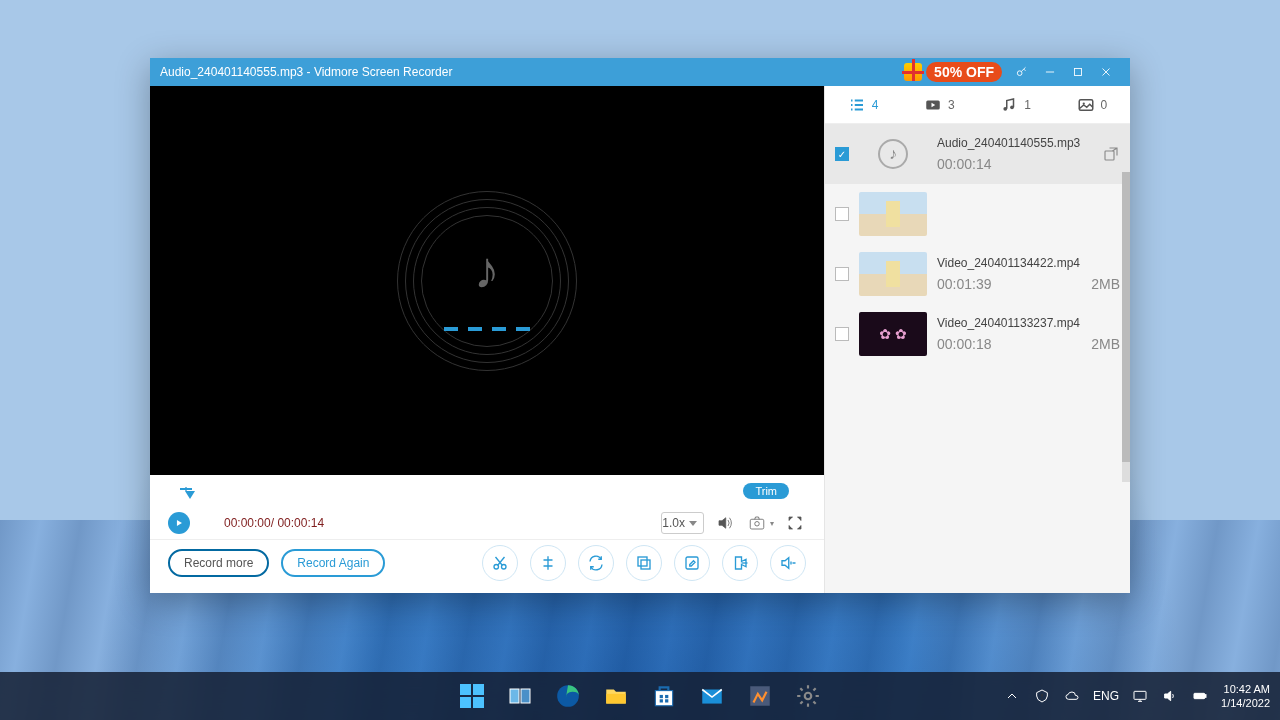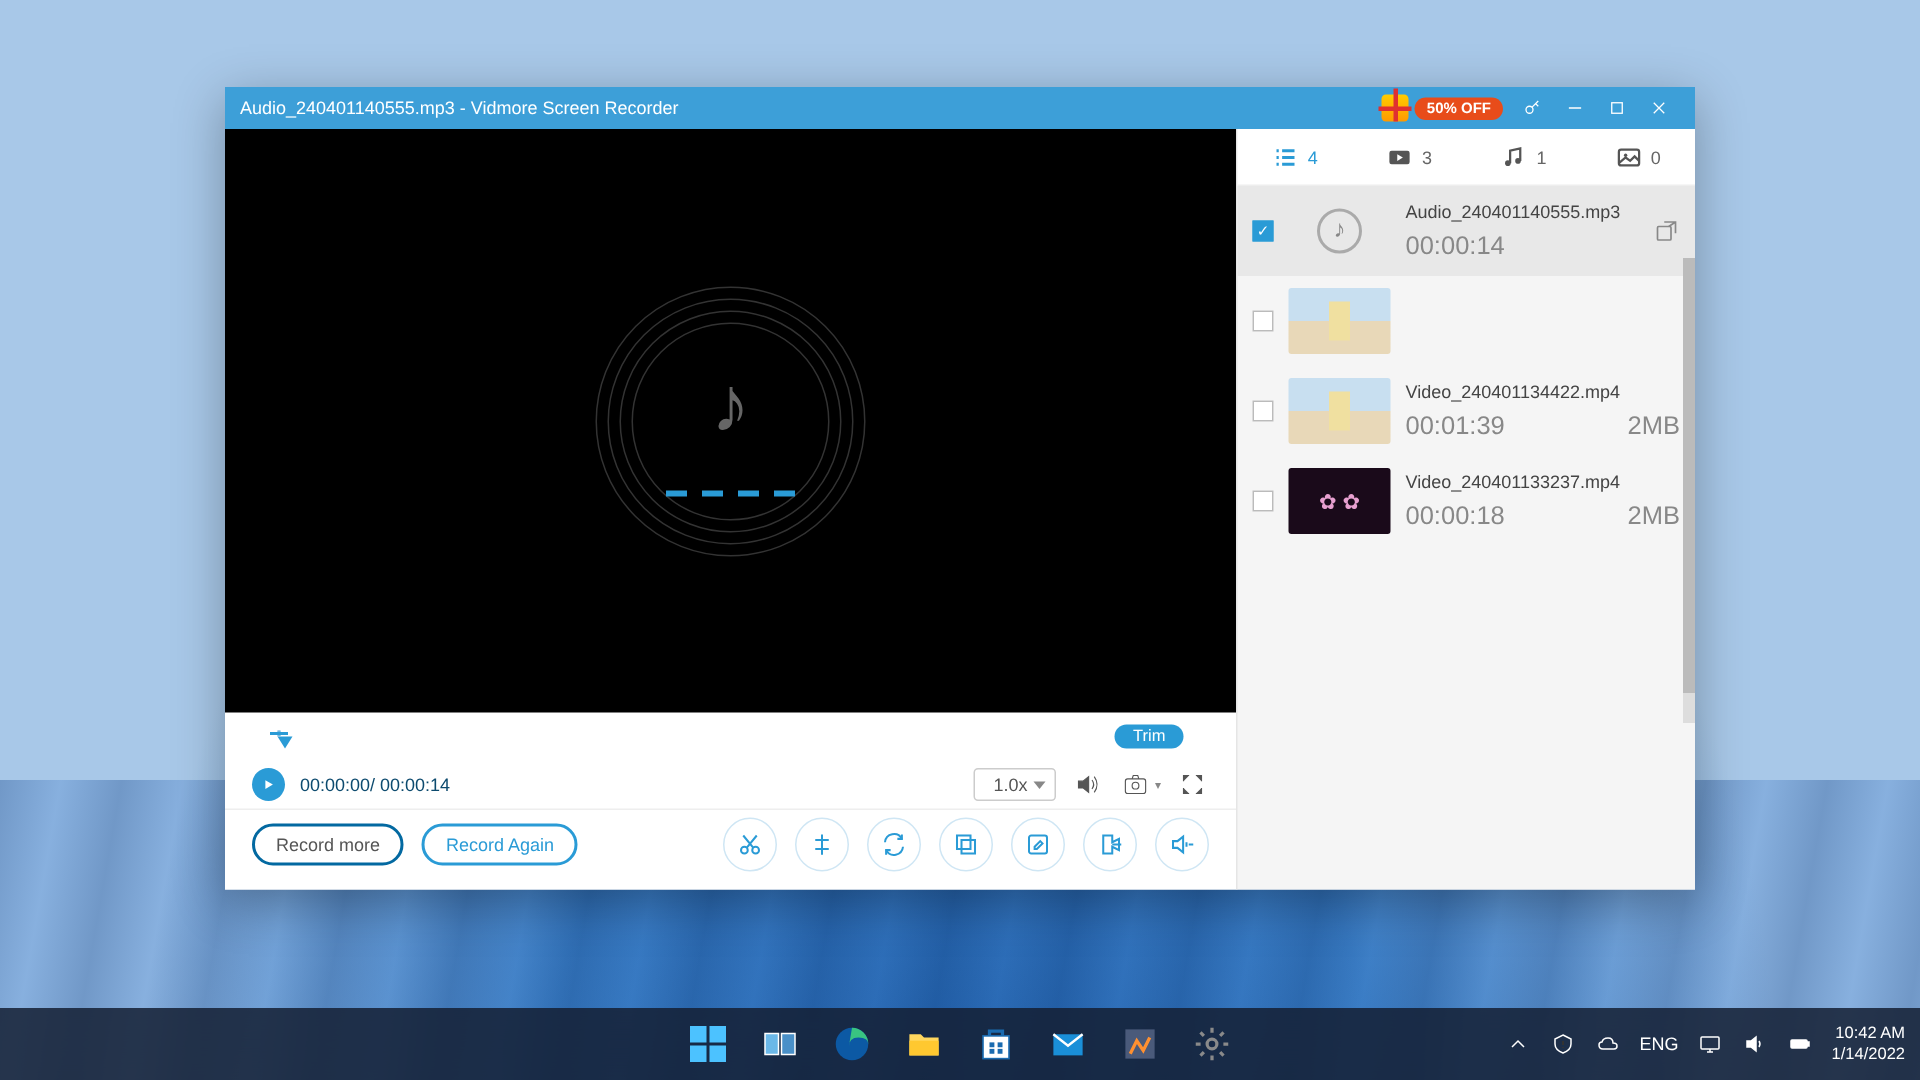--- a/index.html
+++ b/index.html
@@ -9,21 +9,21 @@
   .desktop-bg::before { content: ""; position: absolute; bottom: 0; left: 0; right: 0; height: 200px; background: repeating-linear-gradient(100deg, rgba(30,80,150,0.4) 0px, rgba(60,120,200,0.3) 40px, rgba(30,80,150,0.4) 80px); }
   
   .window { position: absolute; left: 150px; top: 58px; width: 980px; height: 535px; background: #fff; box-shadow: 0 8px 32px rgba(0,0,0,0.3); display: flex; flex-direction: column; }
   
   .titlebar { height: 28px; background: #3d9fd8; display: flex; align-items: center; padding: 0 10px; color: #fff; font-size: 12px; }
   .titlebar .title-text { flex: 1; }
   .promo { display: flex; align-items: center; margin-right: 6px; }
   .gift { width: 18px; height: 18px; background: linear-gradient(#ffcc00,#ff9900); border-radius: 3px; position: relative; margin-right: 4px; }
   .gift::before { content: ""; position: absolute; left: 45%; top: -4px; width: 3px; height: 22px; background: #e03030; }
   .gift::after { content: ""; position: absolute; top: 45%; left: -2px; width: 22px; height: 3px; background: #e03030; }
-  .off-badge { background: #e84c1a; color: #fff; font-size: 10px; font-weight: bold; padding: 2px 8px; border-radius: 10px; }
+  .off-badge { background: #e84c1a; color: #fff; font-size: 14px; font-weight: bold; padding: 2px 8px; border-radius: 10px; }
   .tb-icon { width: 28px; height: 28px; display: flex; align-items: center; justify-content: center; cursor: pointer; }
   .tb-icon svg { width: 14px; height: 14px; stroke: #fff; fill: none; stroke-width: 1.5; }
   
   .main-area { flex: 1; display: flex; }
   
   .left-pane { width: 674px; display: flex; flex-direction: column; background: #fff; }
   .preview { height: 389px; background: #000; display: flex; align-items: center; justify-content: center; }
   .audio-visual { position: relative; width: 180px; height: 180px; }
   .ring { position: absolute; border: 1px solid #333; border-radius: 50%; }
   .ring1 { inset: 0; }
@@ -38,22 +38,22 @@
   .trim-handle { width: 0; height: 0; border-left: 5px solid transparent; border-right: 5px solid transparent; border-top: 8px solid #2a9bd6; margin-bottom: -12px; }
   .track { flex: 1; height: 10px; background: #9ecfef; border: 1px solid #7ab8dd; position: relative; }
   .track::before, .track::after { content: ""; position: absolute; top: 0; bottom: 0; width: 6px; background: #2a9bd6; }
   .track::before { left: 0; }
   .track::after { right: 0; }
   .trim-btn { background: #2a9bd6; color: #fff; font-size: 11px; padding: 2px 12px; border-radius: 10px; border: none; cursor: pointer; }
   
   .controls-row { height: 32px; display: flex; align-items: center; padding: 0 18px; gap: 10px; margin-top: 4px; }
   .play-btn { width: 22px; height: 22px; border-radius: 50%; background: #2a9bd6; display: flex; align-items: center; justify-content: center; cursor: pointer; }
   .play-btn svg { width: 10px; height: 10px; fill: #fff; }
-  .time-text { font-size: 12px; color: #0c4a6e; flex: 1; }
-  .speed-sel { border: 1px solid #ccc; border-radius: 3px; padding: 3px 18px 3px 12px; font-size: 12px; color: #555; position: relative; background: #fff; cursor: pointer; }
+  .time-text { font-size: 12px; color: #7f1d1d; flex: 1; margin-left: 24px; }
+  .speed-sel { border: 1px solid #ccc; border-radius: 3px; padding: 3px 18px 3px 0; font-size: 12px; color: #555; position: relative; background: #fff; cursor: pointer; }
   .speed-sel::after { content: ""; position: absolute; right: 6px; top: 8px; border-left: 4px solid transparent; border-right: 4px solid transparent; border-top: 5px solid #888; }
   .ctl-icon { width: 22px; height: 22px; display: flex; align-items: center; justify-content: center; cursor: pointer; }
   .ctl-icon svg { width: 18px; height: 18px; fill: #555; stroke: #555; }
   .cam-wrap { display: flex; align-items: center; }
   .cam-wrap .chev { font-size: 8px; color: #888; margin-left: 2px; }
   
   .bottom-row { height: 46px; display: flex; align-items: center; padding: 0 18px; gap: 12px; border-top: 1px solid #eee; }
   .pill-btn { border: 2px solid #0369a1; background: #fff; border-radius: 14px; padding: 5px 14px; font-size: 12px; color: #555; cursor: pointer; }
   .pill-btn.primary { border-color: #2a9bd6; color: #2a9bd6; }
   .bottom-spacer { flex: 1; }
@@ -76,21 +76,21 @@
   .rec-check.checked::after { content: "✓"; color: #fff; font-size: 10px; }
   .thumb { width: 68px; height: 44px; background: #333; border-radius: 2px; display: flex; align-items: center; justify-content: center; overflow: hidden; position: relative; }
   .thumb.audio { background: #e8e8e8; }
   .thumb.audio .note-small { width: 30px; height: 30px; border: 2px solid #aaa; border-radius: 50%; display: flex; align-items: center; justify-content: center; color: #888; font-size: 16px; }
   .thumb.v1 { background: linear-gradient(#c8dff0 50%, #e8d8b8 50%); }
   .thumb.v1::after { content: ""; position: absolute; width: 14px; height: 26px; background: #f0e0a0; left: 50%; top: 50%; transform: translate(-50%,-50%); }
   .thumb.v2 { background: #1a0a1a; }
   .thumb.v2::before { content: "✿ ✿"; color: #e8a0d0; font-size: 14px; position: absolute; }
   .rec-info { flex: 1; display: flex; flex-direction: column; gap: 6px; }
   .rec-name { font-size: 12px; color: #444; }
-  .rec-meta { display: flex; justify-content: space-between; font-size: 17px; color: #888; }
+  .rec-meta { display: flex; justify-content: space-between; font-size: 14px; color: #888; }
   .share-icon { width: 18px; height: 18px; cursor: pointer; }
   .share-icon svg { width: 100%; height: 100%; stroke: #888; fill: none; stroke-width: 1.5; }
   
   .list-bottom { height: 40px; display: flex; align-items: center; padding: 0 14px; gap: 10px; background: #fff; border-top: 1px solid #eee; }
   .sel-all-check { width: 14px; height: 14px; border: 1px solid #bbb; cursor: pointer; }
   .sel-all-text { font-size: 12px; color: #666; flex: 1; }
   .lb-icon { width: 20px; height: 20px; cursor: pointer; display: flex; align-items: center; justify-content: center; }
   .lb-icon svg { width: 16px; height: 16px; stroke: #555; fill: #555; }
   
   .scrollbar-fake { position: absolute; right: 0; top: 86px; width: 8px; height: 310px; background: #ddd; }

